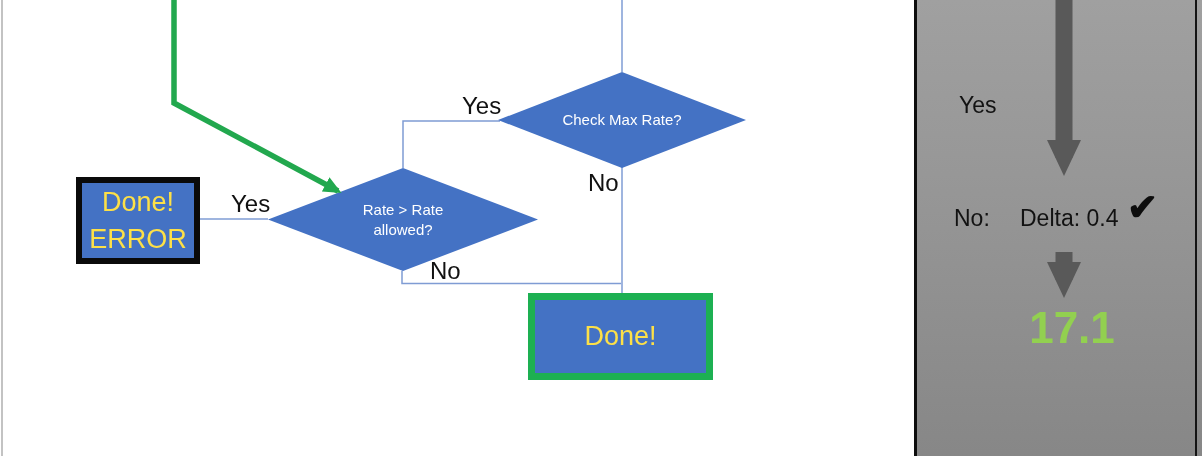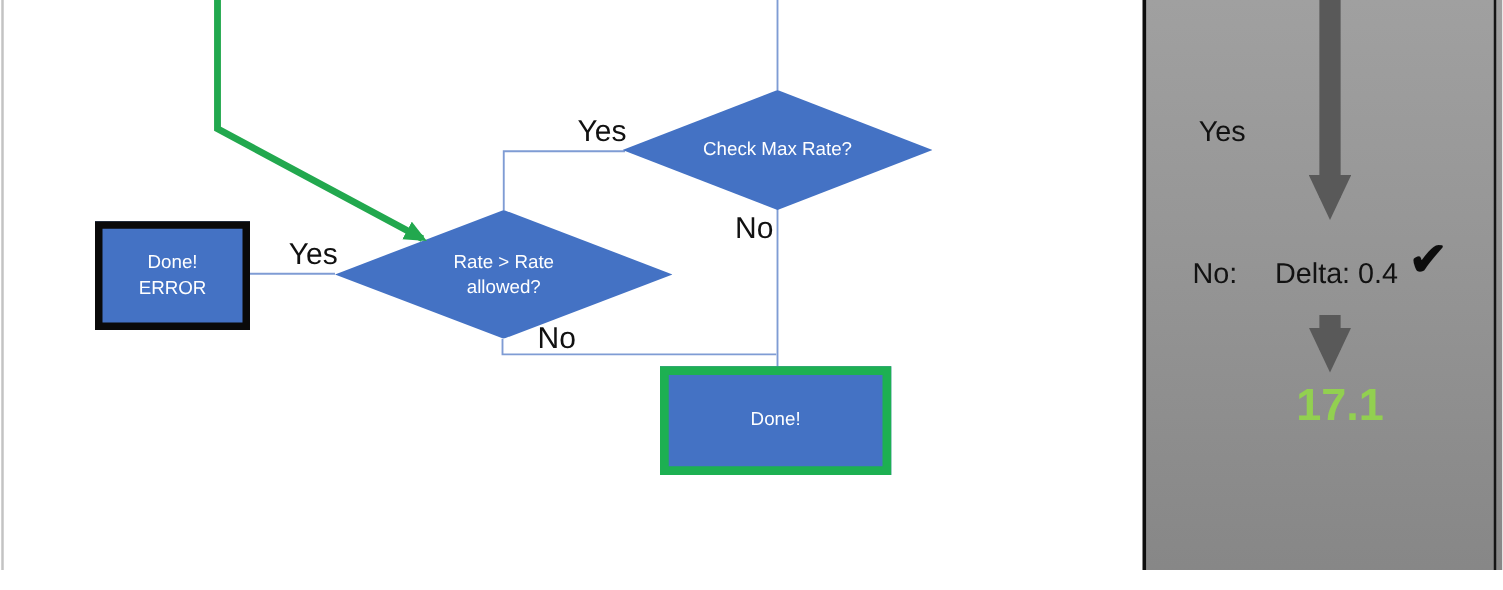--- a/index.html
+++ b/index.html
@@ -15,44 +15,44 @@
 
   
   .diamond{position:absolute;z-index:2;background:#4472c4;
     clip-path:polygon(50% 0%,100% 50%,50% 100%,0% 50%);
     display:flex;align-items:center;justify-content:center;text-align:center;
     color:#ffffff;font-size:15px;line-height:1.3;}
   .diamond .dtext{width:120px;}
   #decision-check-max{left:498px;top:72px;width:248px;height:96px;}
   #decision-rate-allowed{left:268px;top:168px;width:270px;height:103px;}
 
-  .box{position:absolute;z-index:3;background:#4472c4;color:#ffffff;
+  .box{position:absolute;z-index:3;background:#4472c4;color:#fde047;
     display:flex;flex-direction:column;align-items:center;justify-content:center;
-    text-align:center;font-size:15px;line-height:1.35;}
+    text-align:center;font-size:27px;line-height:1.35;}
   #done-error-box{left:76px;top:177px;width:112px;height:75px;border:6px solid #0a0a0a;}
   #done-box{left:528px;top:293px;width:171px;height:73px;border:7px solid #1db052;}
 
   .flow-label{position:absolute;z-index:3;color:#111111;font-size:24px;}
   #label-yes-1{left:462px;top:92px;}
   #label-no-1{left:588px;top:169px;}
   #label-yes-2{left:231px;top:190px;}
   #label-no-2{left:430px;top:257px;}
 
   
   #side-panel{position:absolute;left:914px;top:0;width:288px;height:472px;z-index:5;
     background:linear-gradient(to bottom,#a0a0a0 0%,#959595 45%,#868686 100%);
     border-left:3px solid #0d0d0d;border-bottom:2px solid #0d0d0d;box-sizing:border-box;}
   #side-panel .inner-right-line{position:absolute;right:5px;top:0;width:2px;height:100%;background:#141414;}
   .panel-label{position:absolute;color:#121212;font-size:23px;}
   #panel-yes{left:42px;top:92px;}
   #panel-no{left:37px;top:205px;}
   #panel-delta{left:103px;top:205px;}
   #panel-check{position:absolute;left:210px;top:186px;font-size:37px;font-weight:bold;color:#0d0d0d;}
   #panel-result{position:absolute;left:95px;top:303px;width:120px;text-align:center;
-    font-size:36px;font-weight:bold;color:#92d050;letter-spacing:0px;}
+    font-size:44px;font-weight:bold;color:#92d050;letter-spacing:0px;}
 </style>
 </head>
 <body>
 
 <div id="stage">
 
   <div class="slide-edge"></div>
 
   <svg id="flow-lines" class="layer" width="915" height="472" viewBox="0 0 915 472">
     <path d="M622 0 V72" fill="none" stroke="#7f9cd4" stroke-width="1.5"></path>

